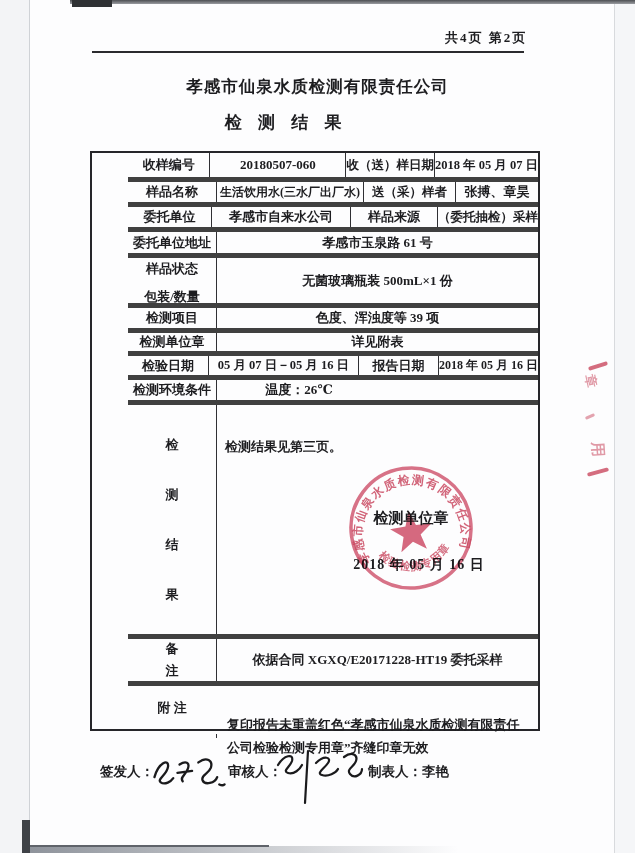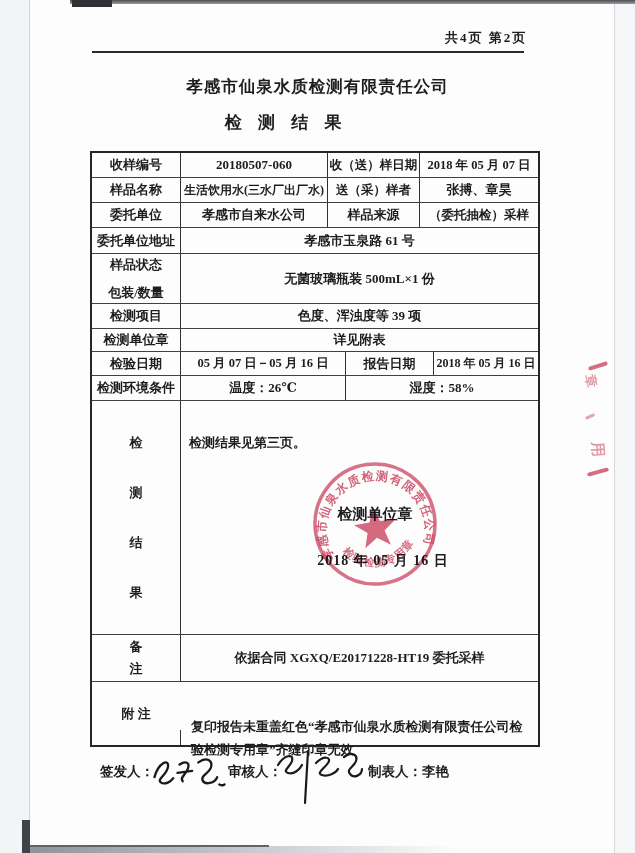--- a/index.html
+++ b/index.html
@@ -21,29 +21,29 @@
   .edge-corner{position:absolute;left:22px;top:820px;width:8px;height:33px;background:#3f4247;}
   
   .page-indicator{position:absolute;left:440px;top:29px;width:92px;text-align:center;
     font-size:13px;font-weight:700;letter-spacing:2px;white-space:nowrap;}
   .header-rule{position:absolute;left:92px;top:51px;width:432px;height:2px;background:#2b2b2e;}
   .company-title{position:absolute;left:0;top:76px;width:635px;text-align:center;
     font-size:16.5px;font-weight:700;letter-spacing:1px;}
   .doc-title{position:absolute;left:0;top:111px;width:572px;text-align:center;
     font-size:17px;font-weight:700;letter-spacing:6px;}
   
-  .tbl{position:absolute;left:90px;top:151px;width:450px;border:2px solid #26262a;box-sizing:border-box;}
-  .trow{display:flex;box-sizing:border-box;border-top:1px solid #404040;}
+  .tbl{position:absolute;left:90px;top:151px;width:450px;border:2px solid #26262a;box-sizing:border-box;padding-left:36px;}
+  .trow{display:flex;box-sizing:border-box;border-top:5px solid #404040;}
   .trow:first-child{border-top:none;}
   .tcell{box-sizing:border-box;border-left:1px solid #303034;display:flex;flex-direction:column;
     align-items:center;justify-content:center;text-align:center;font-size:13px;font-weight:600;
     white-space:nowrap;overflow:visible;}
   .tcell:first-child{border-left:none;}
   .h24{height:24px}.h25{height:25px}.h26{height:26px}.h50{height:50px}.h23{height:23px}
-  .h234{height:234px}.h47{height:47px}.h48{height:64px}
+  .h234{height:234px}.h47{height:47px}.h48{height:48px}
   .w-label{width:88px;}
   .w-a{width:147px}.w-b{width:92px}.w-c{flex:1}
   .w-a8{width:165px}.w-b8{width:88px}
   .w-span{flex:1}
   .fs12{font-size:12px}.fs125{font-size:12.5px}
   .two-line{justify-content:space-evenly;padding:2px 0;gap:10px;}
   .wrap-left{white-space:normal;align-items:flex-start;justify-content:center;
     text-align:left;padding:2px 10px;line-height:23px;display:flex;margin-top:48px;}
   .vlabel{display:flex;flex-direction:column;align-items:center;justify-content:center;gap:32px;}
   .vlabel2{display:flex;flex-direction:column;align-items:center;justify-content:center;gap:4px;}
@@ -134,21 +134,20 @@
     <div class="trow h24">
       <div class="tcell w-label">检验日期</div>
       <div class="tcell w-a8 fs125">05 月 07 日－05 月 16 日</div>
       <div class="tcell w-b8">报告日期</div>
       <div class="tcell w-c fs12">2018 年 05 月 16 日</div>
     </div>
 
     <div class="trow h25">
       <div class="tcell w-label">检测环境条件</div>
       <div class="tcell w-a8">温度：26℃</div>
-      <div class="tcell w-span">湿度：58%</div>
     </div>
 
     <div class="trow h234">
       <div class="tcell w-label vlabel">
         <span>检</span>
         <span>测</span>
         <span>结</span>
         <span>果</span>
       </div>
       <div class="tcell w-span result-cell">

